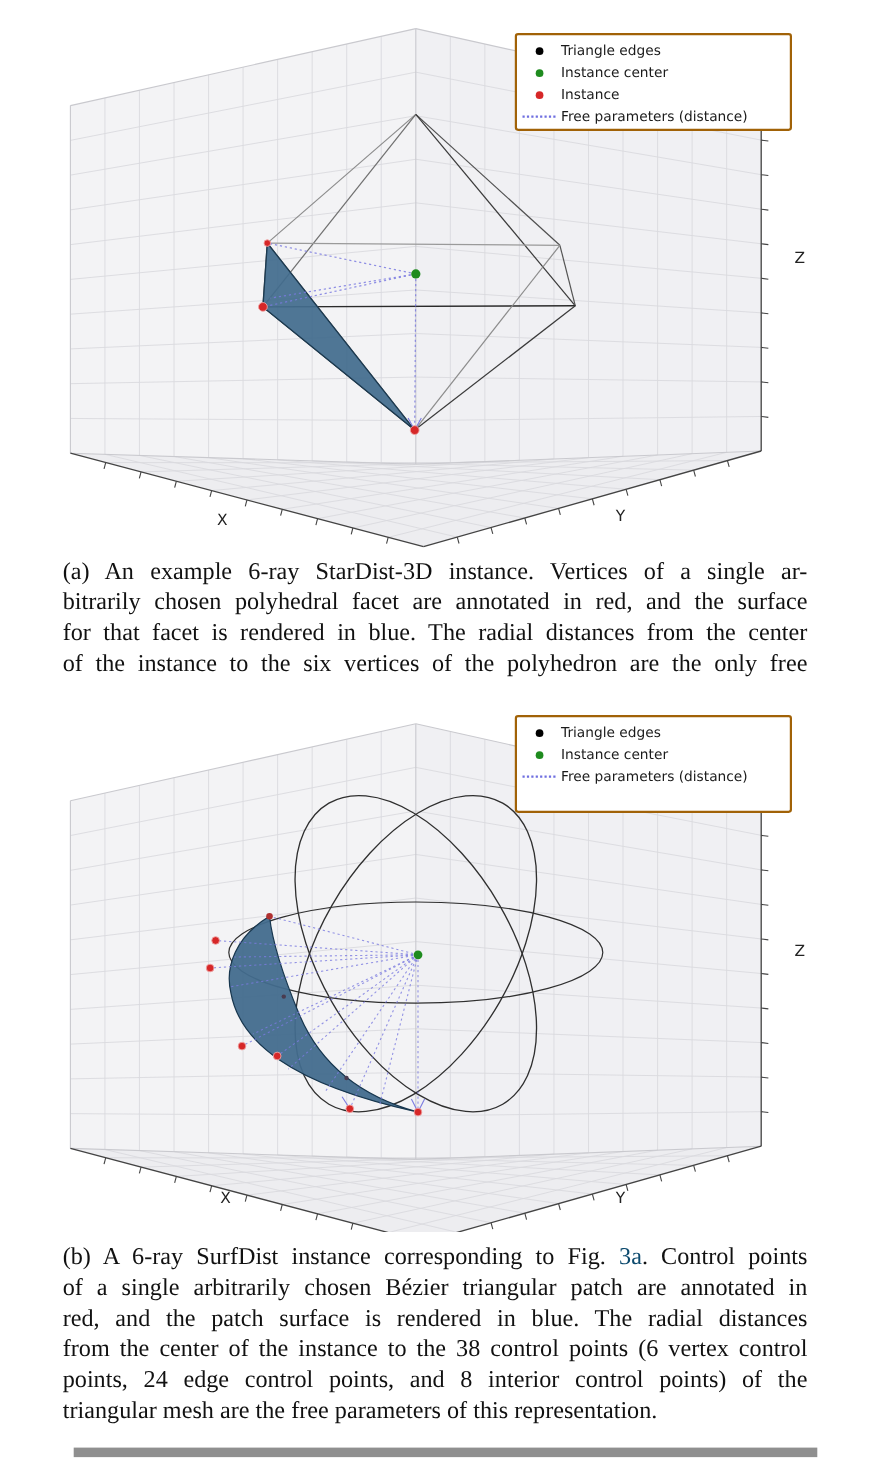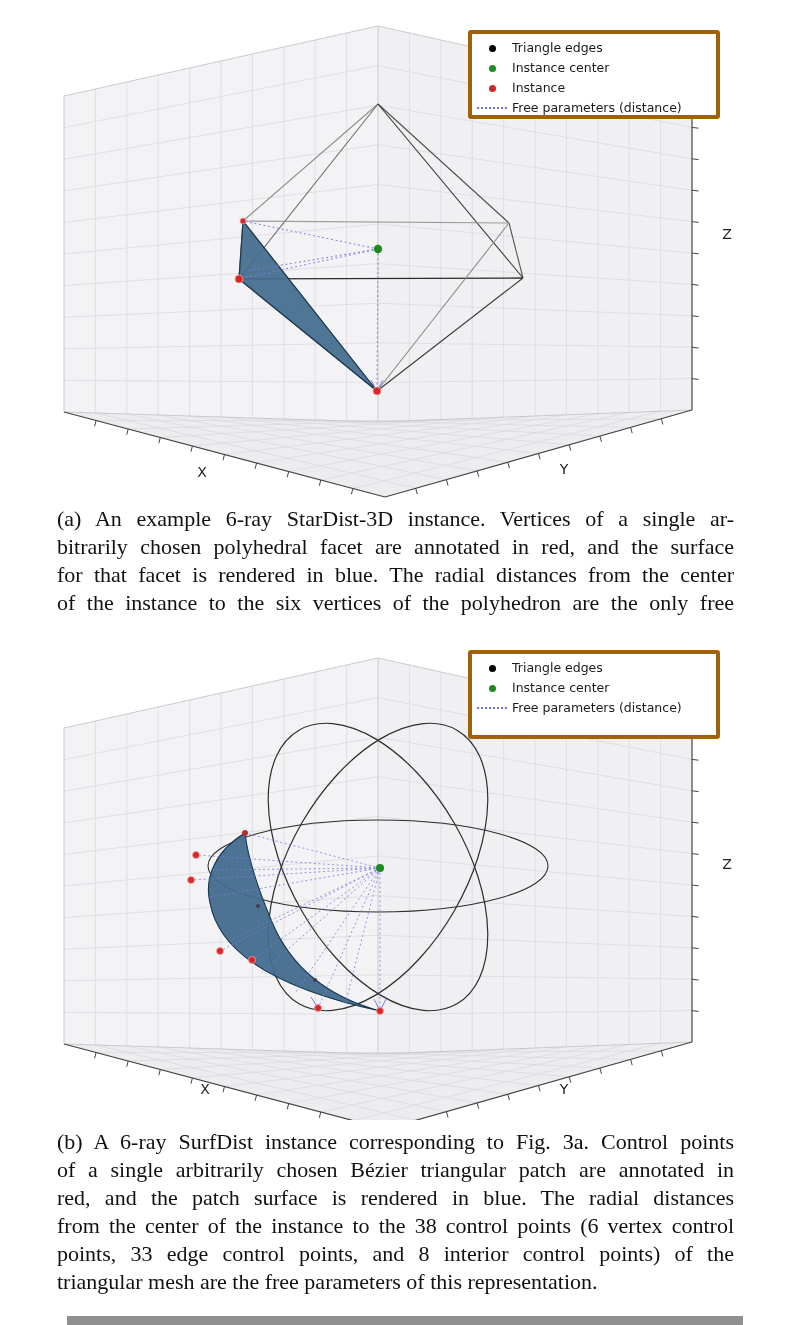--- a/index.html
+++ b/index.html
@@ -1,34 +1,34 @@
 <!DOCTYPE html>
 <html><head>
 <meta charset="utf-8">
 <style>
   html,body{margin:0;padding:0;background:#ffffff;}
   .page{position:relative;width:790px;height:1325px;background:#ffffff;overflow:hidden;
         font-family:"DejaVu Sans",sans-serif;}
   svg{position:absolute;left:0;display:block;}
   
   .legend{position:absolute;width:252px;height:89px;background:#ffffff;
-          border:4px solid #a16207;border-radius:3px;box-sizing:border-box;
+          border:2px solid #a16207;border-radius:3px;box-sizing:border-box;
           padding-top:4px;z-index:5;}
   .legrow{height:20px;line-height:20px;display:flex;align-items:center;}
   .lmark{width:40px;display:flex;justify-content:center;align-items:center;flex:0 0 40px;}
   .ldot{width:7px;height:7px;border-radius:50%;display:inline-block;}
   .lline{width:30px;height:0;border-top:2px dotted #6f6fe0;display:inline-block;}
   .ltext{font-size:12.5px;color:#1a1a1a;white-space:nowrap;}
   
   .caption{position:absolute;left:57px;width:677px;
            font-family:"Liberation Serif","DejaVu Serif",serif;
            font-size:22px;color:#111;}
   .cap-line{line-height:28px;text-align:justify;text-align-last:justify;white-space:normal;}
   .cap-line.cap-last{text-align-last:left;}
-  .ref-link{color:#000000;cursor:pointer;}
+  .ref-link{color:#0c4a6e;cursor:pointer;}
   
   .next-strip{position:absolute;left:67px;top:1316px;width:676px;height:9px;background:#8f8f8f;}
 </style>
 </head>
 <body>
 
 <div class="page">
 
   <svg style="top:0" width="790" height="505" viewBox="0 0 790 505">
     <g id="box-a">
@@ -369,18 +369,18 @@
         </span>
       <span class="ltext">Free parameters (distance)</span>
     </div>
   </div>
 
   <div class="caption" id="caption-b" style="top:1128px;">
       <div class="cap-line">(b) A 6-ray SurfDist instance corresponding to Fig. <span class="ref-link">3a</span>. Control points</div>
       <div class="cap-line">of a single arbitrarily chosen Bézier triangular patch are annotated in</div>
       <div class="cap-line">red, and the patch surface is rendered in blue.  The radial distances</div>
       <div class="cap-line">from the center of the instance to the 38 control points (6 vertex control</div>
-      <div class="cap-line">points, 33 edge control points, and 8 interior control points) of the</div>
+      <div class="cap-line">points, 24 edge control points, and 8 interior control points) of the</div>
       <div class="cap-line cap-last">triangular mesh are the free parameters of this representation.</div>
     </div>
 
   <div class="next-strip"></div>
 </div>
 
 </body></html>

